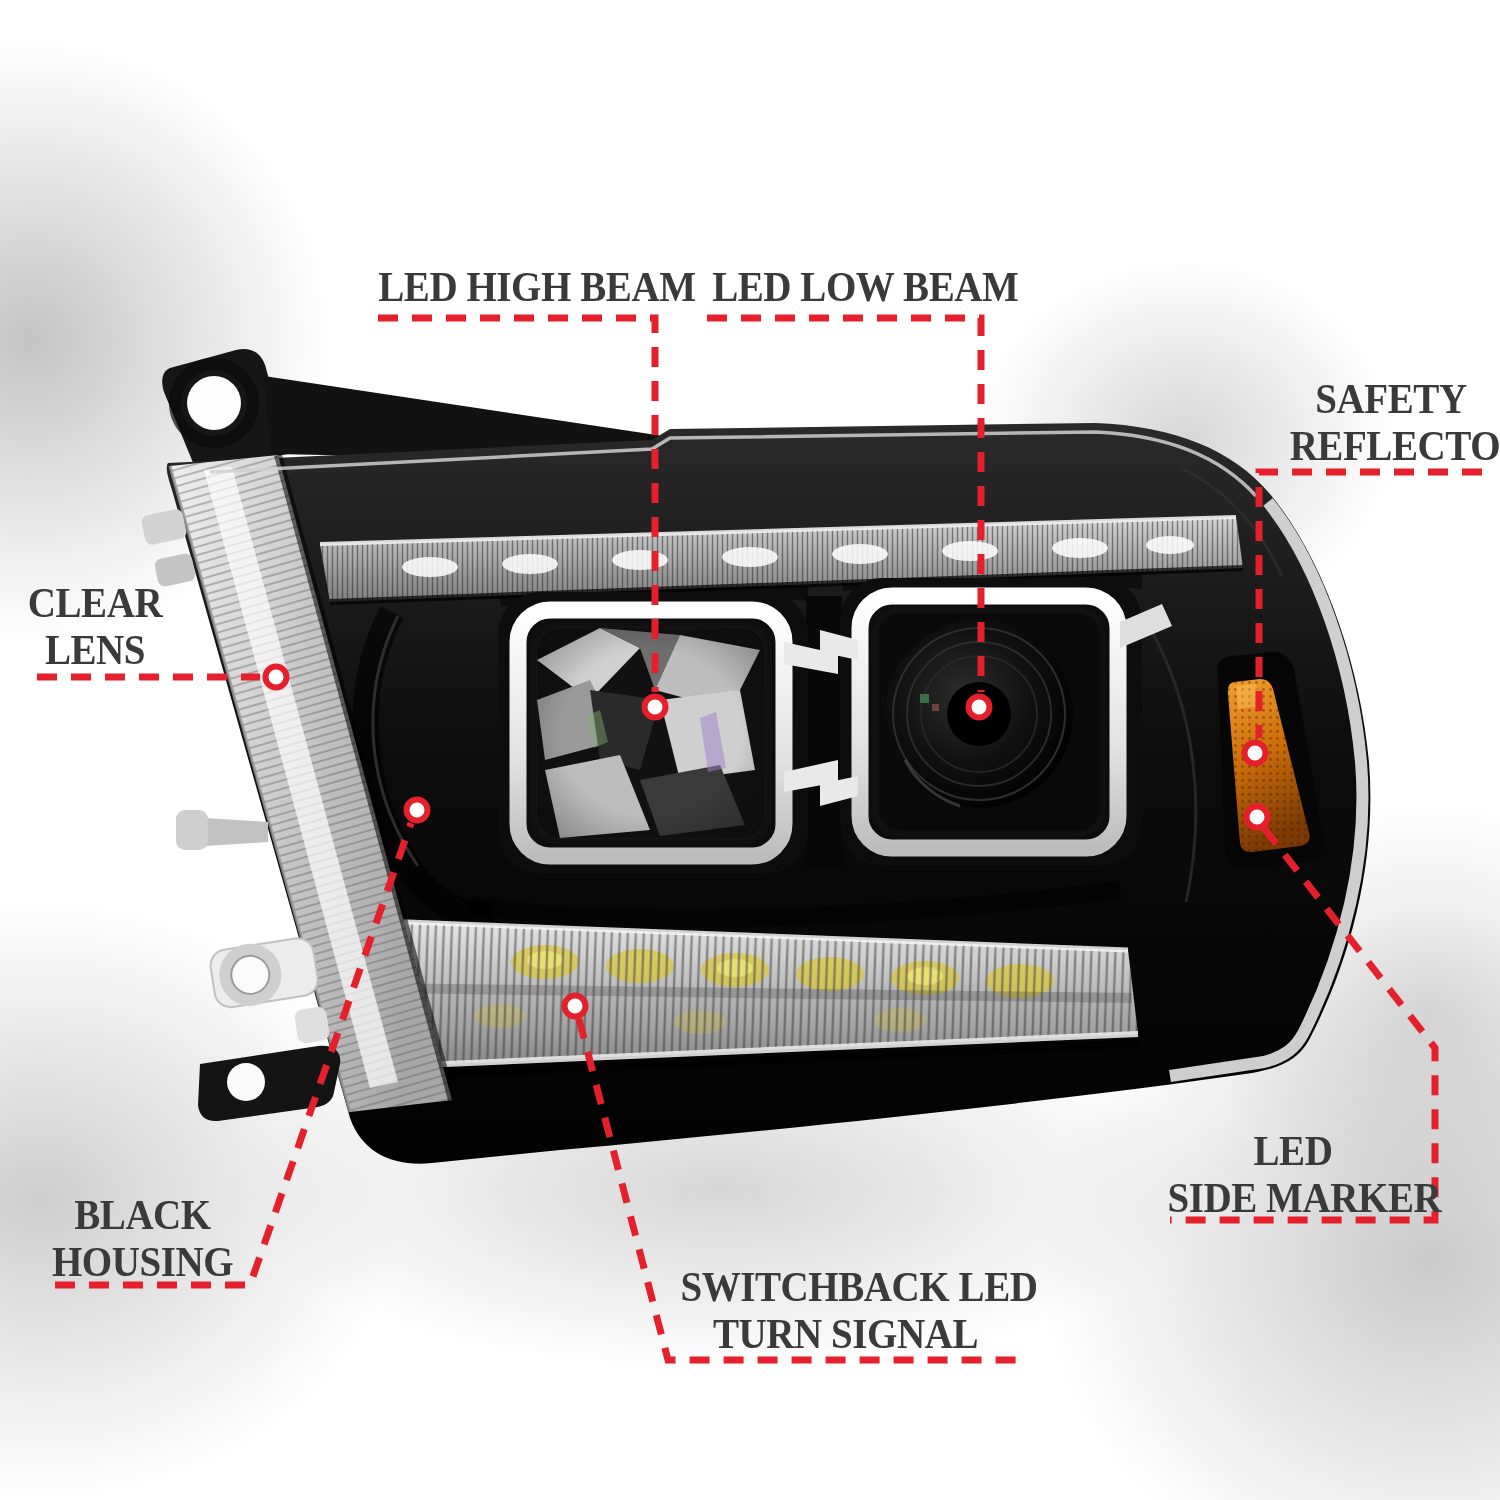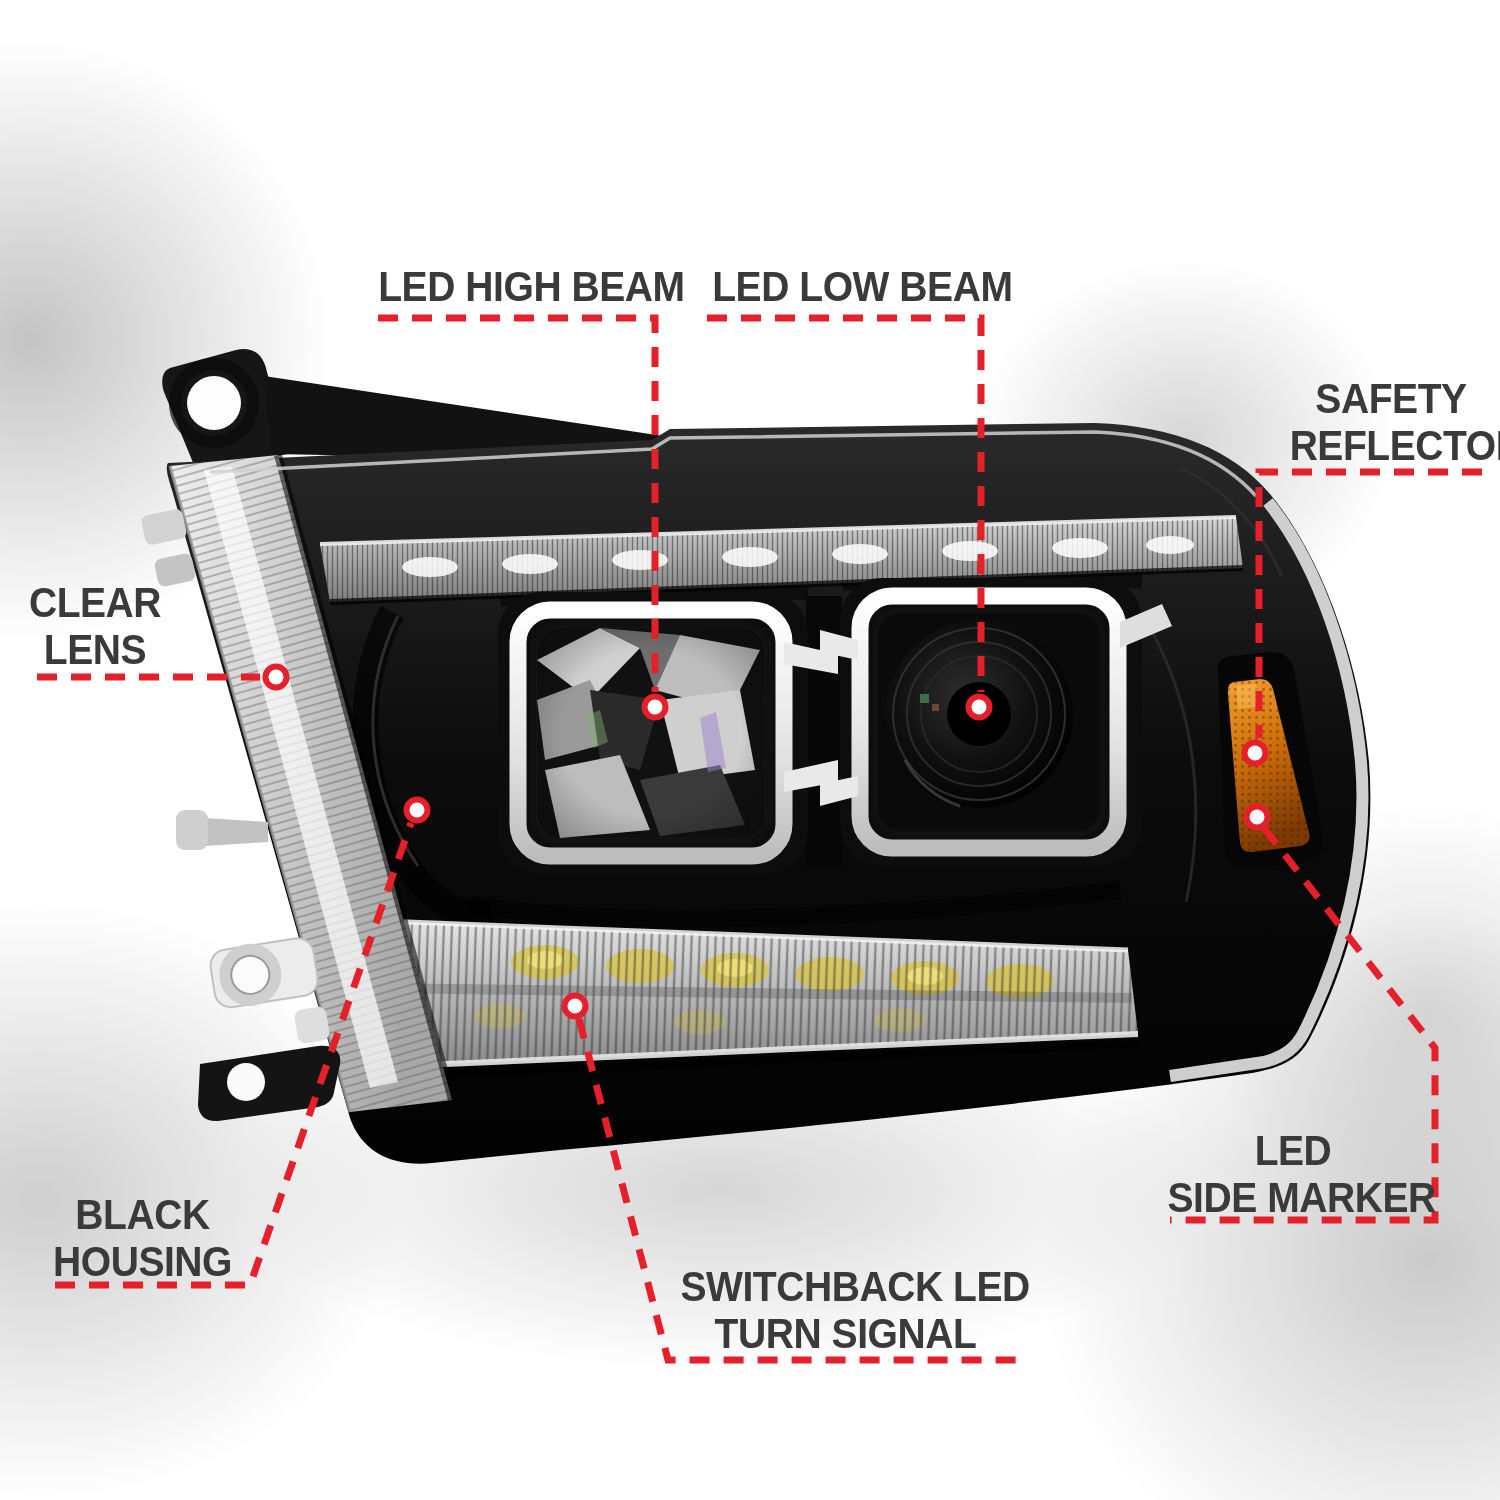--- a/index.html
+++ b/index.html
@@ -1,18 +1,18 @@
 <!DOCTYPE html>
 <html><head>
 <meta charset="utf-8">
 <style>
   html,body{margin:0;padding:0;}
   body{width:1500px;height:1500px;overflow:hidden;background:#fff;
        font-family:"Liberation Sans",sans-serif;}
-  .stage{position:relative;width:1500px;height:1500px;background:#fff;}
+  .stage{position:relative;width:1500px;height:1500px;background:#fff;font-family:Liberation Serif, serif;}
   .bg{position:absolute;inset:0;
     background:
       radial-gradient(430px 430px at 30px 340px,  rgba(148,148,148,.55), rgba(148,148,148,0) 70%),
       radial-gradient(300px 260px at 1185px 440px, rgba(165,165,165,.45), rgba(165,165,165,0) 70%),
       radial-gradient(520px 430px at 40px 1200px,  rgba(158,158,158,.50), rgba(158,158,158,0) 70%),
       radial-gradient(700px 260px at 720px 1190px, rgba(120,120,120,.30), rgba(120,120,120,0) 70%),
       radial-gradient(560px 500px at 1430px 1260px,rgba(150,150,150,.50), rgba(150,150,150,0) 70%),
       radial-gradient(320px 300px at 1430px 1010px,rgba(150,150,150,.30), rgba(150,150,150,0) 70%),
       #ffffff;}
   svg.layer{position:absolute;left:0;top:0;}

